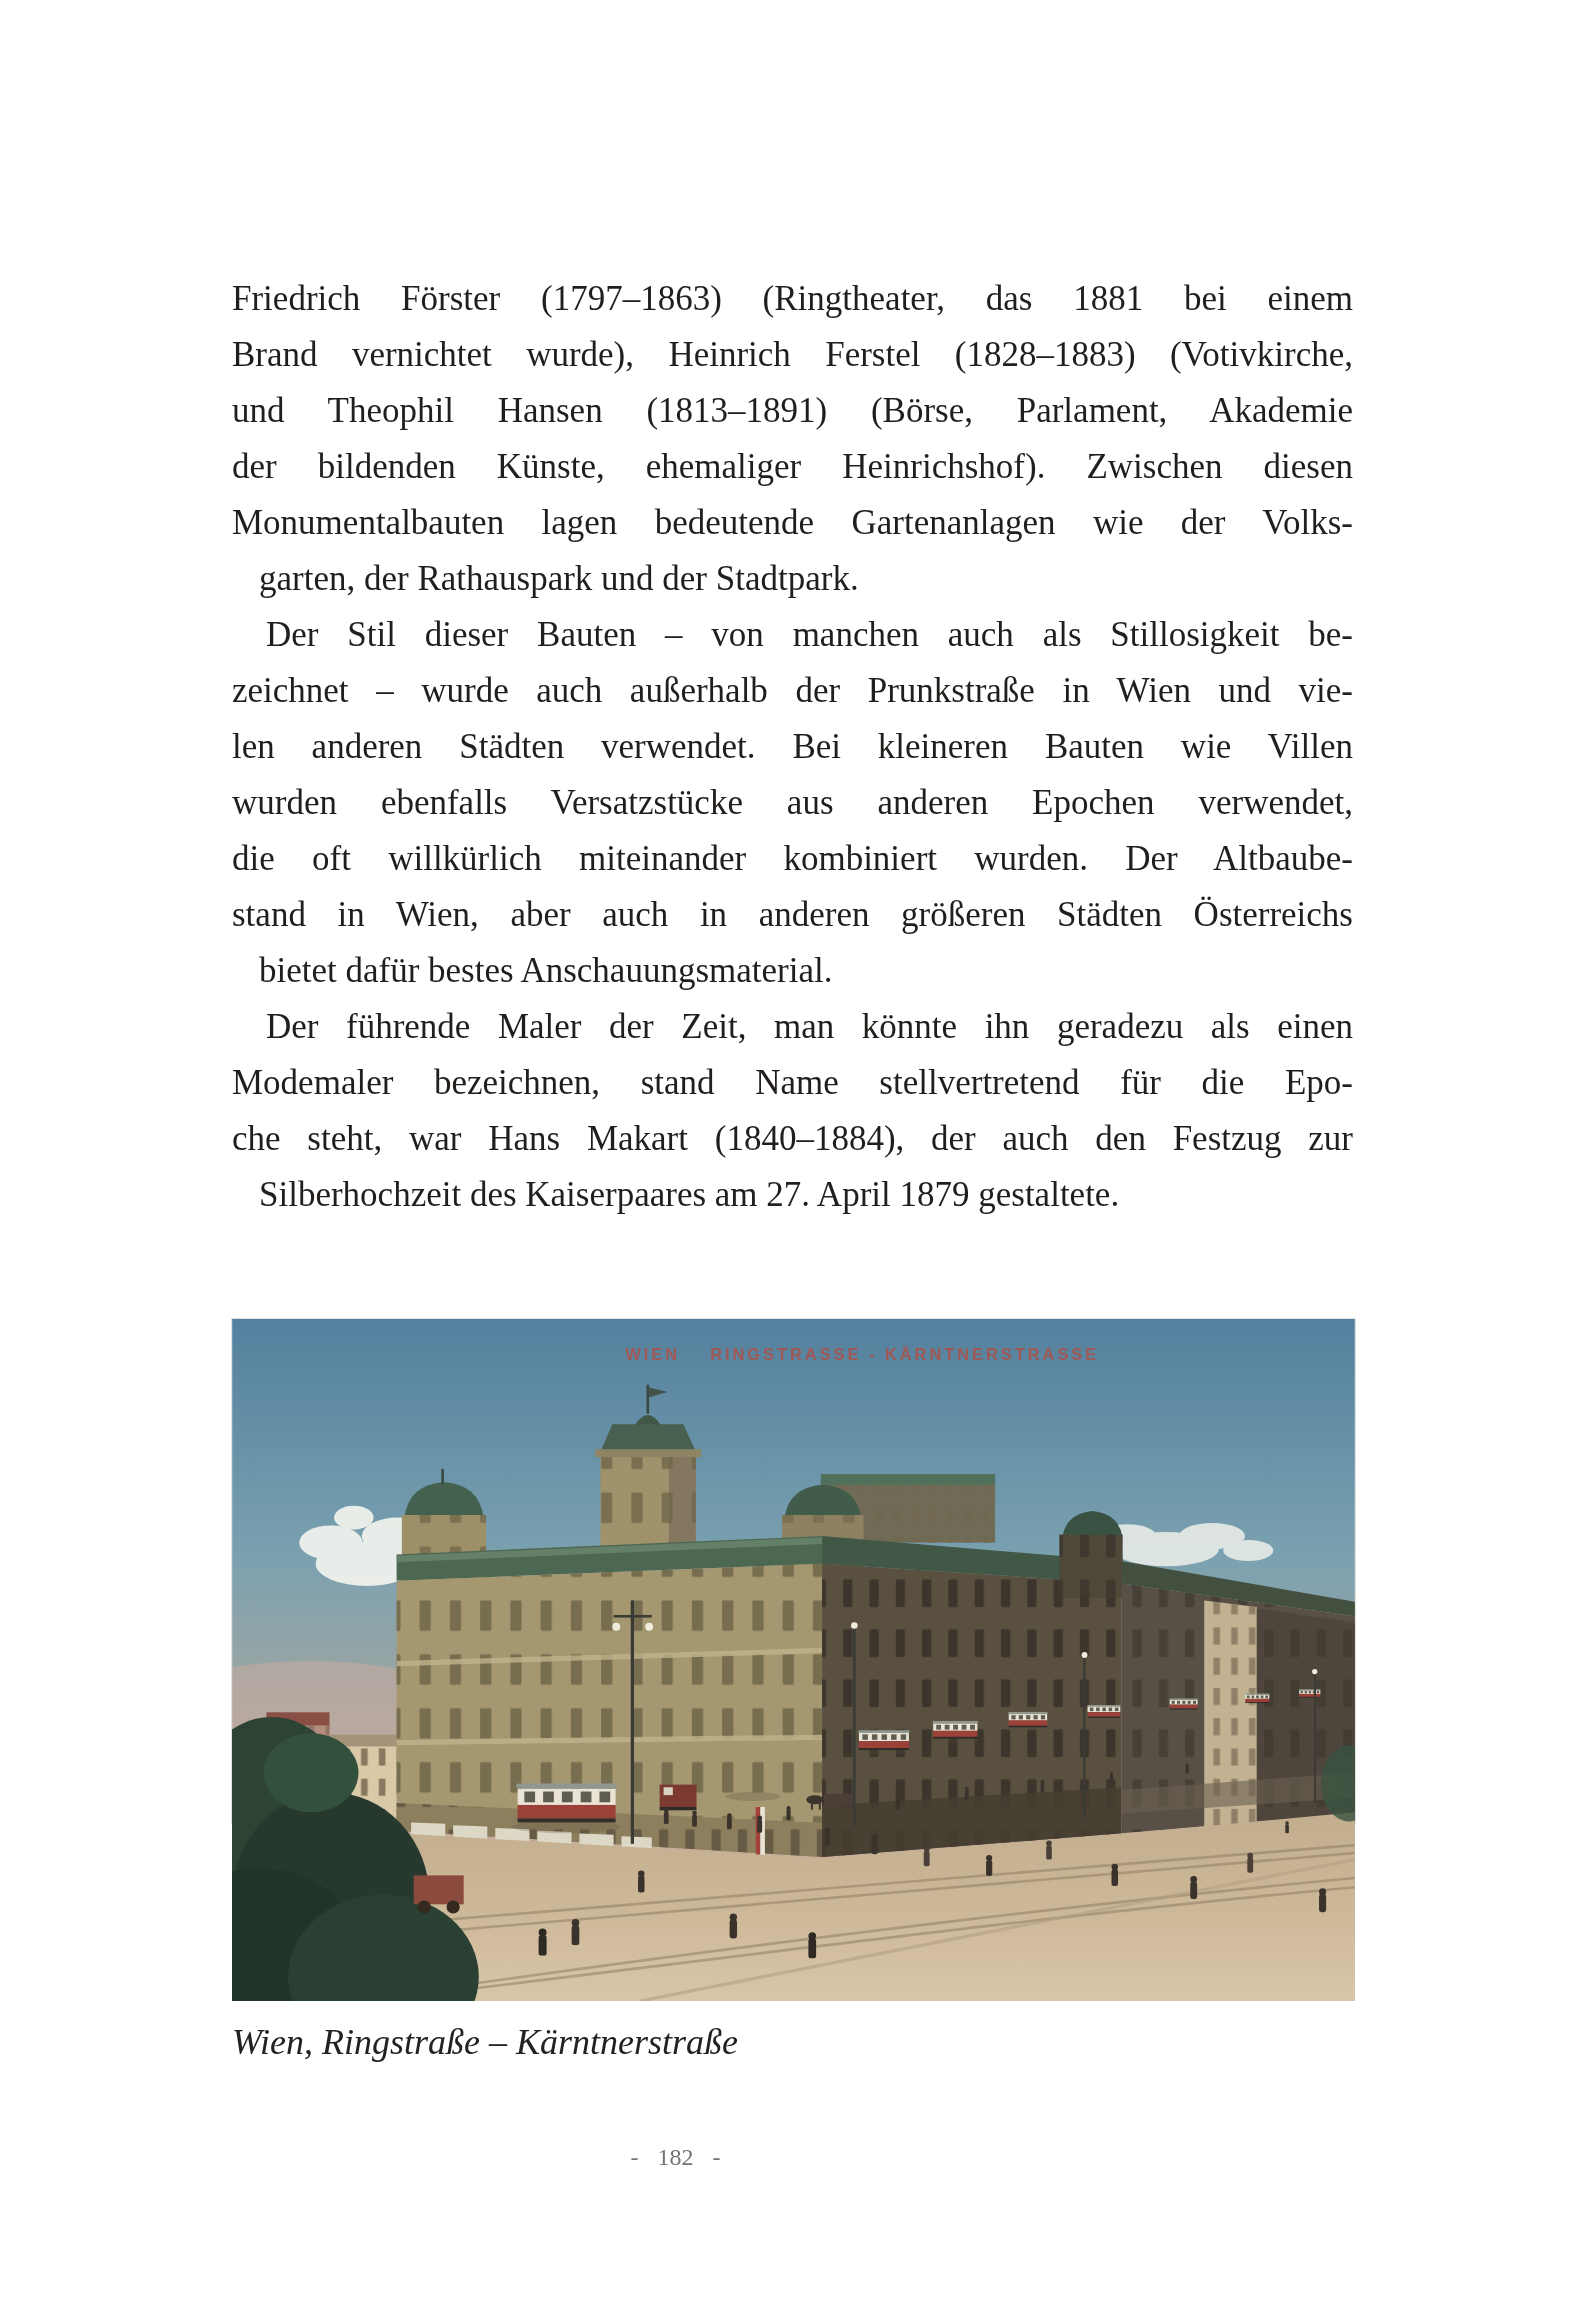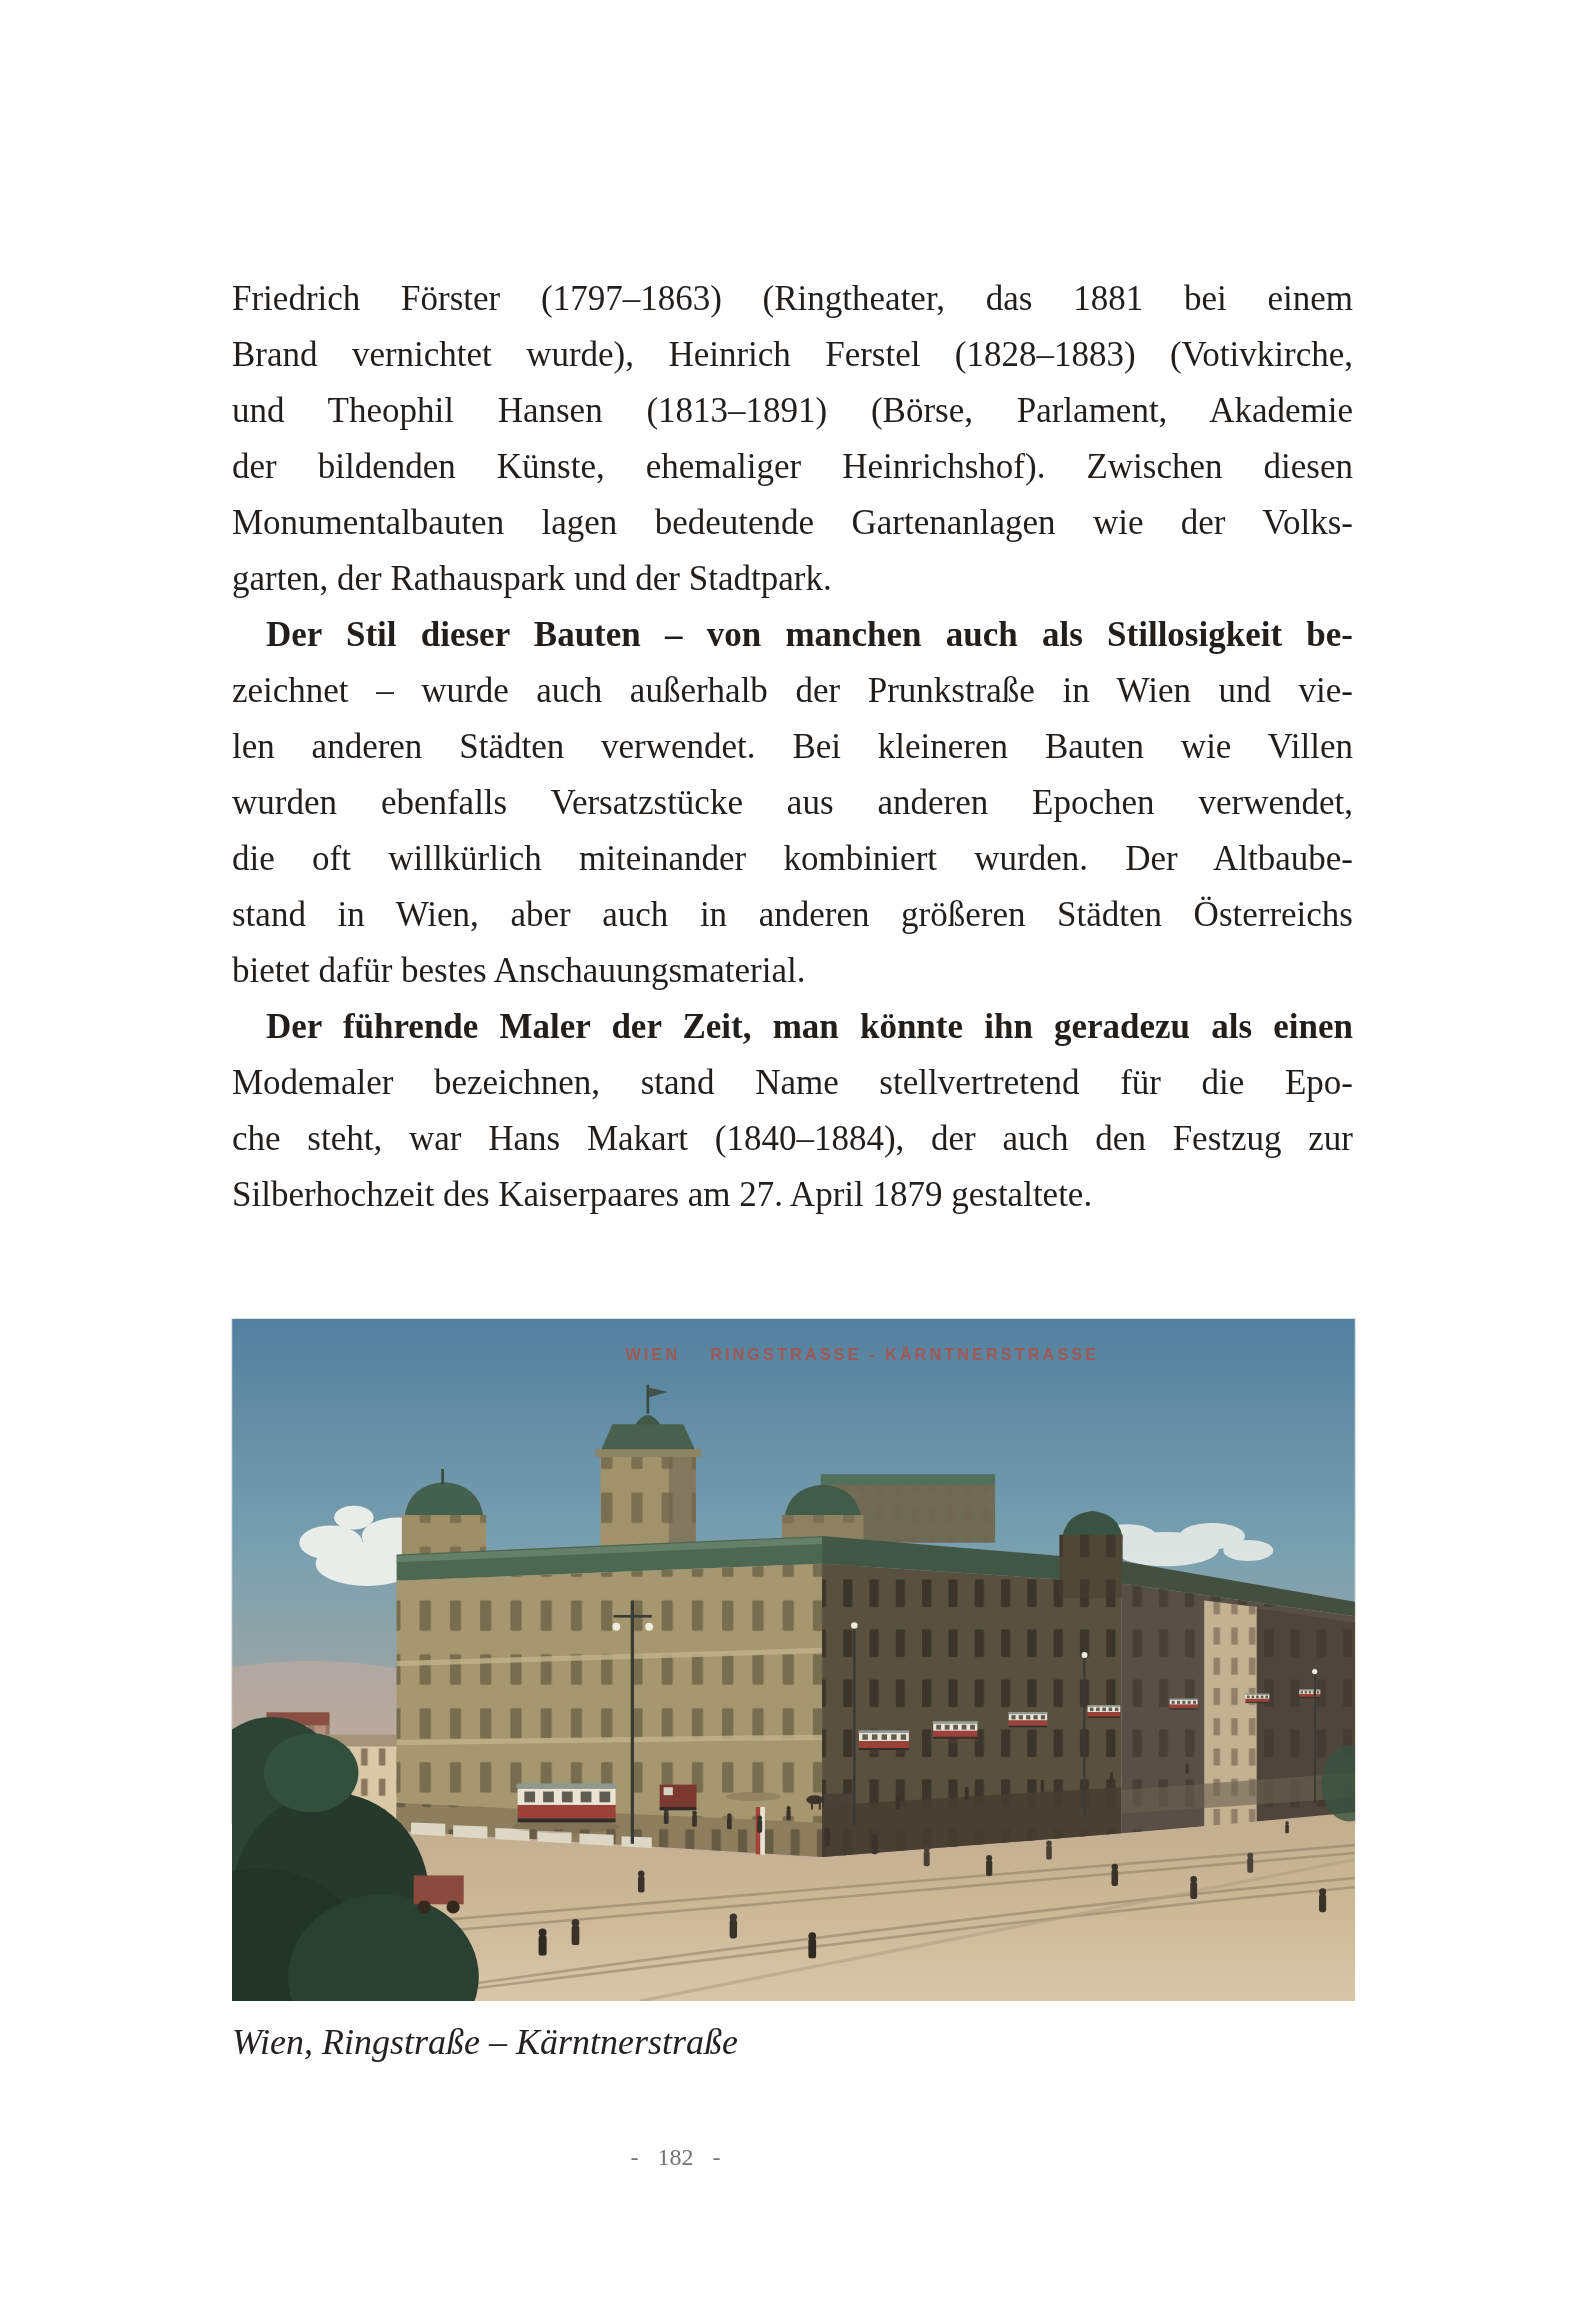--- a/index.html
+++ b/index.html
@@ -1,22 +1,22 @@
 <!DOCTYPE html>
 <html style="font-size:10.5px"><head>
 <meta charset="utf-8">
 <style>
   html,body{margin:0;padding:0;background:#ffffff;}
   .page{position:relative;width:1579px;height:2319px;background:#ffffff;overflow:hidden;
         font-family:"Liberation Serif","DejaVu Serif",serif;color:#211e1c;}
   .body-text{position:absolute;left:232px;top:271px;width:1121px;
              font-size:35px;line-height:56px;}
   .body-text .line{text-align:justify;text-align-last:justify;white-space:normal;}
-  .body-text .line.last{text-align-last:left;}
-  .body-text .line.indent{text-indent:34px;font-weight:bold;}
+  .body-text .line.last{text-align-last:left;margin-left:27px;}
+  .body-text .line.indent{text-indent:34px;}
   .postcard{position:absolute;left:232px;top:1319px;width:1123px;height:504px;margin:0;
             box-shadow:0 0 0 0.7px #d5d3cd;}
   .postcard svg{display:block;}
   .caption{position:absolute;left:232px;top:2021px;width:1121px;
            font-style:italic;font-size:36px;line-height:42px;color:#242120;}
   .page-number{position:absolute;left:0;top:2144px;width:1351px;text-align:center;
                font-size:24px;word-spacing:13px;color:#737373;}
   .pc-title{font-family:"Liberation Sans","DejaVu Sans",sans-serif;font-weight:700;
             letter-spacing:4.5px;white-space:pre;opacity:0.9;}
 </style>

